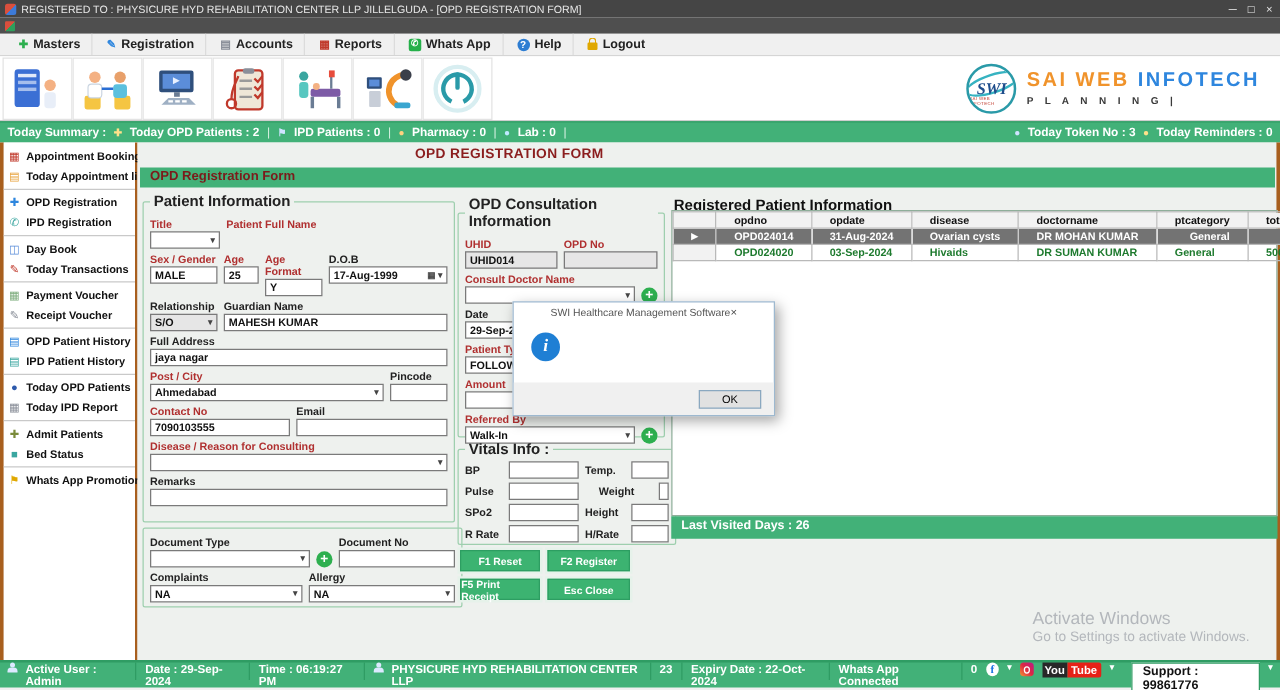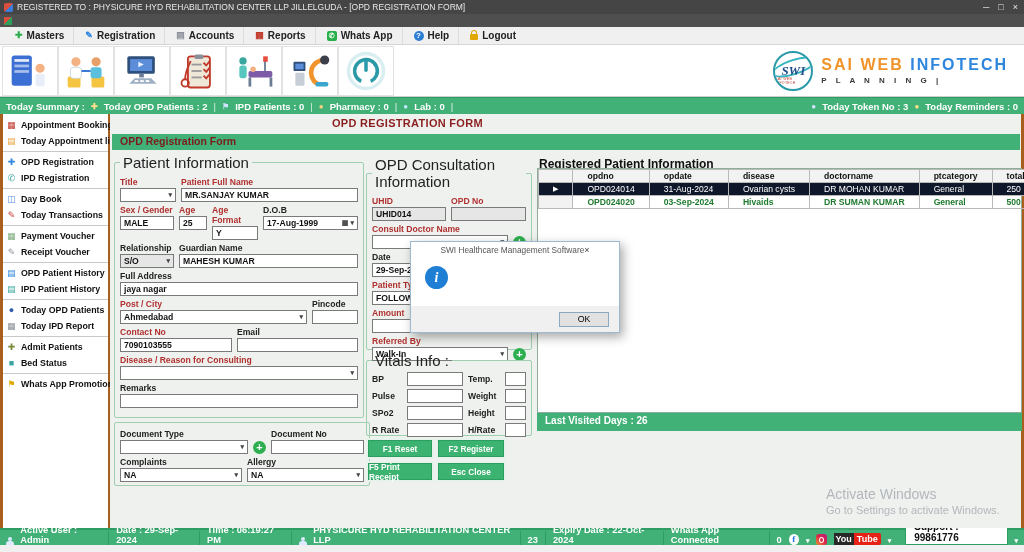--- a/index.html
+++ b/index.html
@@ -49,21 +49,21 @@
   .sb-item { display:flex; align-items:center; gap:4px; height:16px; padding:0 3px; cursor:default; }
   .sb-ic { width:11px; font-size:9px; text-align:center; flex:0 0 auto; }
   .sb-lb { font-size:8.8px; font-weight:bold; color:#111; white-space:nowrap; }
   .sb-div { border-top:1px solid #c9c9c9; margin:2px 0; }
 
   .main { position:relative; flex:1; background:#eef1ee; }
   .page-title { position:absolute; left:222px; top:3px; font-size:11px; font-weight:bold; color:#8b1e1e; letter-spacing:.3px; }
   .form-header { position:absolute; left:2px; top:20px; width:908px; height:16px; background:#42b178; color:#7b1b1b; font-size:10.5px; font-weight:bold; padding:1px 8px; }
 
   fieldset { position:absolute; border:1px solid #9ecfae; border-radius:2px; padding:3px 5px; background:transparent; }
-  legend { font-size:15px; font-weight:normal; color:#222; padding:0 3px; }
+  legend { font-size:12px; font-weight:bold; color:#222; padding:0 3px; }
   .lbl { font-size:8.6px; font-weight:bold; color:#222; display:block; margin:3px 0 1px; }
   .lbl.red { color:#b03030; }
   .inp,.sel,.ginp { height:14px; border:1px solid #7a7a7a; background:#fff; font-size:8.6px; font-weight:bold; color:#111; display:flex; align-items:center; padding:0 3px; overflow:hidden; white-space:nowrap; }
   .ginp { background:#e6e6e6; }
   .sel { justify-content:space-between; }
   .caret { font-size:7px; color:#444; flex:0 0 auto; }
   .frow { display:flex; gap:5px; }
   .fcol { display:flex; flex-direction:column; }
   .plus { width:13px; height:13px; border-radius:50%; background:#2daf4f; color:#fff; font-size:11px; font-weight:bold; line-height:12px; text-align:center; align-self:flex-end; margin-bottom:0px; flex:0 0 auto; }
   .cal { display:flex; gap:2px; align-items:center; font-size:7px; color:#444; }
@@ -72,40 +72,40 @@
   .btn-grid { position:absolute; left:258px; top:326px; display:grid; grid-template-columns:64px 66px; grid-auto-rows:17px; gap:6px; }
   .gbtn { background:#3cb371; color:#fff; font-size:8.3px; font-weight:bold; display:flex; align-items:center; justify-content:center; border:1px solid #2d9e62; box-shadow:0 0 0 2px #e6f2ea; cursor:pointer; }
 
   
   .tbl-title { position:absolute; left:429px; top:43px; font-size:12px; font-weight:bold; color:#111; }
   .tbl-panel { position:absolute; left:427px; top:54px; width:485px; height:245px; background:#fff; border:1px solid #8fae9a; }
   table { border-collapse:collapse; font-size:8.6px; }
   th,td { border:1px solid #b9b9b9; padding:1px 14px; text-align:left; white-space:nowrap; overflow:hidden; height:13px; }
   th { background:#f2f2f2; font-weight:bold; color:#111; }
   .selcol { width:14px; background:#f2f2f2; text-align:center; font-size:7px; color:#222; }
-  tr.sel-row td { background:#0f172a; color:#fff; font-weight:normal; }
+  tr.sel-row td { background:#737373; color:#fff; font-weight:bold;text-align:right; }
   tr.row2 td { color:#1e7a2e; font-weight:bold; }
   .lastvisit { position:absolute; left:427px; top:299px; width:485px; height:18px; background:#42b178; color:#fff; font-size:10px; font-weight:bold; padding:2px 8px; }
 
   
   .dialog { position:absolute; left:300px; top:127px; width:210px; height:92px; background:#fff; border:1px solid #9db8cf; box-shadow:3px 4px 10px rgba(0,0,0,.35); z-index:50; }
   .dlg-title { display:flex; justify-content:center; align-items:center; padding:3px 6px; font-size:8.3px; color:#555; }
   .dlg-x { font-size:9px; color:#444; cursor:pointer; }
   .dlg-body { display:flex; align-items:center; gap:9px; padding:8px 10px 4px 14px; }
   .dlg-info { width:23px; height:23px; border-radius:50%; background:#1f7fd4; color:#fff; font-family:"Liberation Serif",serif; font-style:italic; font-weight:bold; font-size:14px; display:flex; align-items:center; justify-content:center; flex:0 0 auto; }
   .dlg-msg { font-size:8.8px; color:#111; }
   .dlg-footer { position:absolute; bottom:0; left:0; right:0; height:26px; background:#f0f0f0; display:flex; align-items:center; justify-content:flex-end; padding:0 10px; }
   .dlg-ok { width:50px; height:15px; background:#e1e1e1; border:1px solid #8aa8c0; font-size:8.8px; display:flex; align-items:center; justify-content:center; cursor:pointer; }
 
   .watermark { position:absolute; left:716px; top:372px; color:#a9adb3; opacity:.85; }
   .watermark .w1 { font-size:14px; }
   .watermark .w2 { font-size:11px; margin-top:2px; }
 
   
-  .statusbar { height:17px; background:#42b178; display:flex; align-items:flex-end; gap:7px; padding:0 6px; color:#fff; font-size:9.3px; font-weight:bold; border-top:2px solid #2f9c63; }
+  .statusbar { height:22px; background:#42b178; display:flex; align-items:flex-start; gap:7px; padding:0 6px; color:#fff; font-size:9.3px; font-weight:bold; border-top:2px solid #2f9c63; }
   .ssep { width:1px; height:14px; background:#2f9c63; }
   .st-person { width:8px; height:8px; position:relative; }
   .st-person::before { content:""; position:absolute; left:2px; top:0; width:4px; height:4px; border-radius:50%; background:#dce9ff; }
   .st-person::after { content:""; position:absolute; left:0; top:4px; width:8px; height:4px; border-radius:3px 3px 0 0; background:#dce9ff; }
   .fb { width:11px; height:11px; border-radius:50%; background:#fff; color:#1b74e4; font-family:"Liberation Serif",serif; font-weight:bold; font-size:9px; text-align:center; line-height:11px; }
   .ig { width:11px; height:11px; border-radius:3px; background:linear-gradient(45deg,#f09433,#dc2743,#bc1888); position:relative; }
   .ig::before { content:""; position:absolute; inset:2.5px; border:1.5px solid #fff; border-radius:50%; }
   .yt { display:flex; align-items:center; font-size:9px; font-weight:bold; }
   .yt .y1 { background:#282828; color:#fff; padding:1px 2px; }
   .yt .y2 { background:#e62117; color:#fff; padding:1px 3px; border-radius:0 2px 2px 0; }
@@ -358,23 +358,20 @@
         <div class="frow">
           <div class="fcol" style="width:56px">
               <span class="lbl red">Title</span>
             <div class="sel">
                 <span></span>
                 <span class="caret">▾</span>
               </div>
             </div>
           <div class="fcol" style="flex:1">
               <span class="lbl red">Patient Full Name</span>
-            <div class="inp">
-                <span>MR.SANJAY KUMAR</span>
-              </div>
             </div>
         </div>
         <div class="frow">
           <div class="fcol" style="width:54px">
               <span class="lbl red">Sex / Gender</span>
             <div class="inp">
                 <span>MALE</span>
               </div>
             </div>
           <div class="fcol" style="width:28px">
@@ -559,21 +556,21 @@
         <legend>Vitals Info :</legend>
         <div class="frow" style="margin-bottom:3px">
           <span class="lbl" style="width:30px;margin:2px 0">BP</span>
             <div class="inp" style="width:56px"></div>
           <span class="lbl" style="width:32px;margin:2px 0">Temp.</span>
             <div class="inp" style="flex:1"></div>
         </div>
         <div class="frow" style="margin-bottom:3px">
           <span class="lbl" style="width:30px;margin:2px 0">Pulse</span>
             <div class="inp" style="width:56px"></div>
-          <span class="lbl" style="width:32px;margin:2px 0">Weight</span>
+          <span class="lbl" style="width:32px;margin:2px 11px">Weight</span>
             <div class="inp" style="flex:1"></div>
         </div>
         <div class="frow" style="margin-bottom:3px">
           <span class="lbl" style="width:30px;margin:2px 0">SPo2</span>
             <div class="inp" style="width:56px"></div>
           <span class="lbl" style="width:32px;margin:2px 0">Height</span>
             <div class="inp" style="flex:1"></div>
         </div>
         <div class="frow">
           <span class="lbl" style="width:30px;margin:2px 0">R Rate</span>

